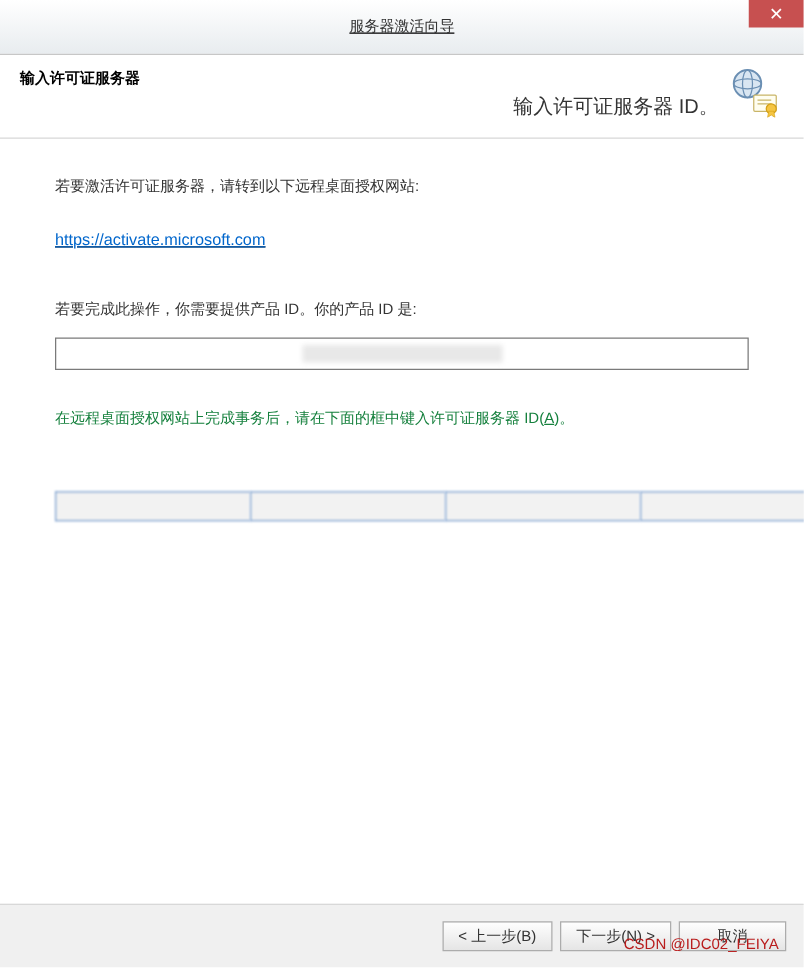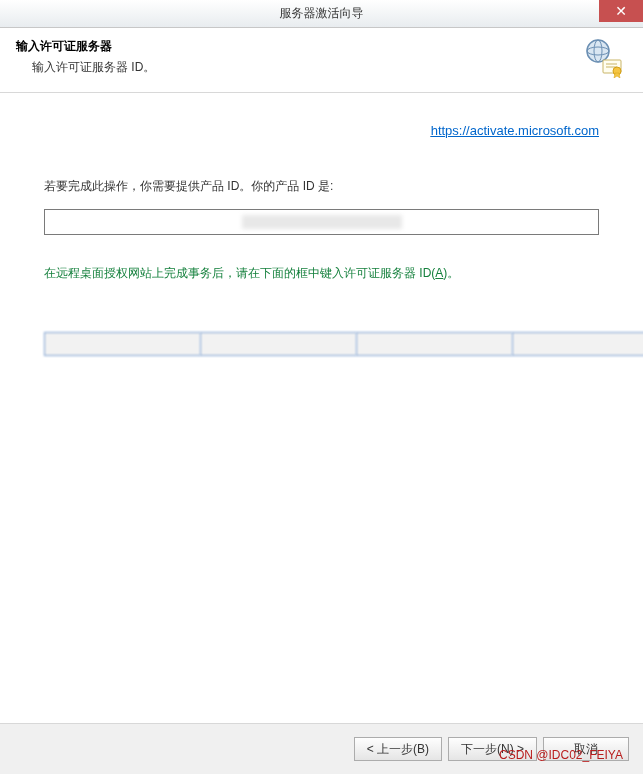--- a/index.html
+++ b/index.html
@@ -10,27 +10,28 @@
     body {
       font-family: "Microsoft YaHei", "SimSun", Tahoma, sans-serif;
       font-size: 12px;
       background: #ffffff;
       width: 643px;
       height: 774px;
       overflow: hidden;
       position: relative;
     }
     .titlebar {
-      height: 28px;
+      height: 44px;
       background: linear-gradient(to bottom, #ffffff, #e8ecef);
       border-bottom: 1px solid #c7c7c7;
       display: flex;
       align-items: center;
       justify-content: center;
       position: relative;
+      text-decoration: underline;
     }
     .titlebar-text {
       font-size: 12px;
       color: #333;
     }
     .close-btn {
       position: absolute;
       right: 0;
       top: 0;
       width: 44px;
@@ -55,40 +56,41 @@
     .header-left {
       flex: 1;
     }
     .header-title {
       font-weight: bold;
       font-size: 12px;
       color: #000;
       margin-bottom: 4px;
     }
     .header-sub {
-      font-size: 12px;
+      font-size: 16px;
       color: #333;
       padding-left: 16px;
+      text-align: right;
     }
     .header-icon {
       width: 40px;
       height: 40px;
       margin-left: 8px;
       margin-right: 4px;
     }
     .content {
       padding: 30px 44px 20px 44px;
     }
     .instruction {
       font-size: 12px;
       color: #333;
       margin-bottom: 26px;
     }
     .link-row {
-      text-align: right;
+      text-align: left;
       margin-bottom: 40px;
       text-decoration: underline;
     }
     .link {
       color: #0066cc;
       text-decoration: underline;
       font-size: 13px;
       cursor: pointer;
     }
     .label-text {
@@ -202,20 +204,21 @@
       <rect x="20" y="22" width="18" height="13" rx="1" fill="#fffef0" stroke="#c9b568" stroke-width="1"></rect>
       <line x1="23" y1="26" x2="34" y2="26" stroke="#c9b568" stroke-width="1"></line>
       <line x1="23" y1="29" x2="34" y2="29" stroke="#c9b568" stroke-width="1"></line>
       <circle cx="34" cy="33" r="4" fill="#f5c542" stroke="#d4a017" stroke-width="1"></circle>
       <path d="M32 35 L31 40 L34 38 L37 40 L36 35 Z" fill="#f5c542" stroke="#d4a017" stroke-width="0.5"></path>
     </svg>
   </div>
 </div>
 
 <div class="content">
+  <div class="instruction">若要激活许可证服务器，请转到以下远程桌面授权网站:</div>
 
   <div class="link-row">
     <a class="link">https://activate.microsoft.com</a>
   </div>
 
   <div class="label-text">若要完成此操作，你需要提供产品 ID。你的产品 ID 是:</div>
 
   <div class="product-id-box">
     <div class="redacted"></div>
   </div>

